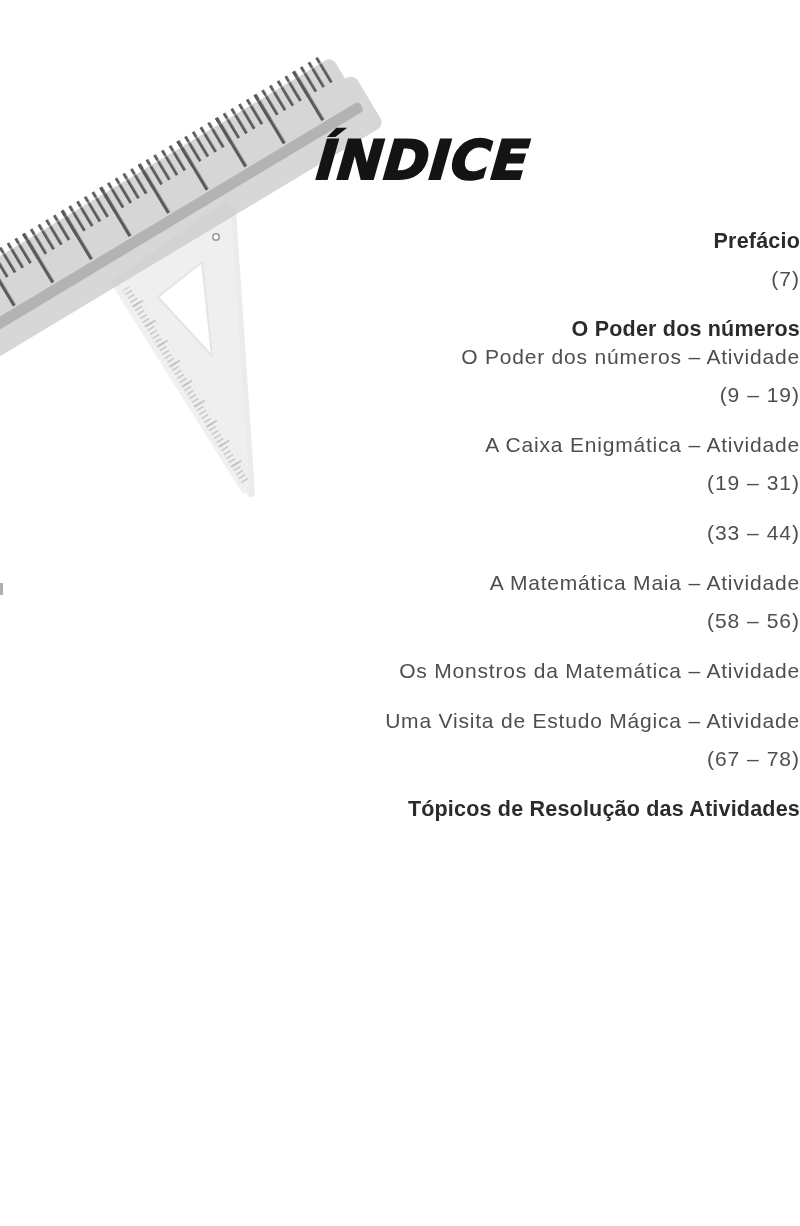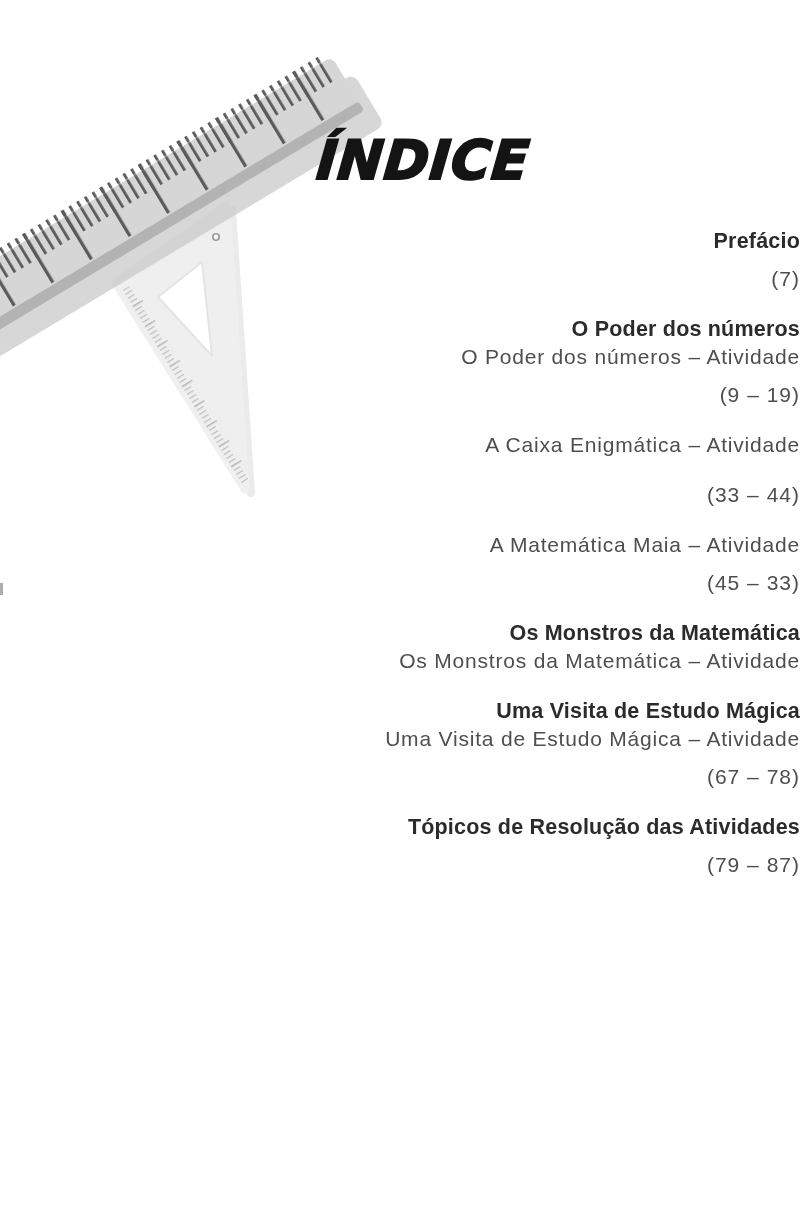--- a/index.html
+++ b/index.html
@@ -133,43 +133,41 @@
   </div>
 
   <div class="toc-entry">
     <div class="entry-title">O Poder dos números</div>
     <div class="entry-subtitle">O Poder dos números – Atividade</div>
     <div class="entry-pages">(9 – 19)</div>
   </div>
 
   <div class="toc-entry">
     <div class="entry-subtitle">A Caixa Enigmática – Atividade</div>
+    <div class="entry-pages">(19 – 31)</div>
   </div>
 
   <div class="toc-entry">
     <div class="entry-pages">(33 – 44)</div>
   </div>
 
   <div class="toc-entry">
     <div class="entry-subtitle">A Matemática Maia – Atividade</div>
-    <div class="entry-pages">(45 – 33)</div>
+    <div class="entry-pages">(58 – 56)</div>
   </div>
 
   <div class="toc-entry">
-    <div class="entry-title">Os Monstros da Matemática</div>
     <div class="entry-subtitle">Os Monstros da Matemática – Atividade</div>
   </div>
 
   <div class="toc-entry">
-    <div class="entry-title">Uma Visita de Estudo Mágica</div>
     <div class="entry-subtitle">Uma Visita de Estudo Mágica – Atividade</div>
     <div class="entry-pages">(67 – 78)</div>
   </div>
 
   <div class="toc-entry">
     <div class="entry-title">Tópicos de Resolução das Atividades</div>
 
-    <div class="entry-pages">(79 – 87)</div>
   </div>
 </div>
   </div>
 
 </div>
 
 </body></html>

